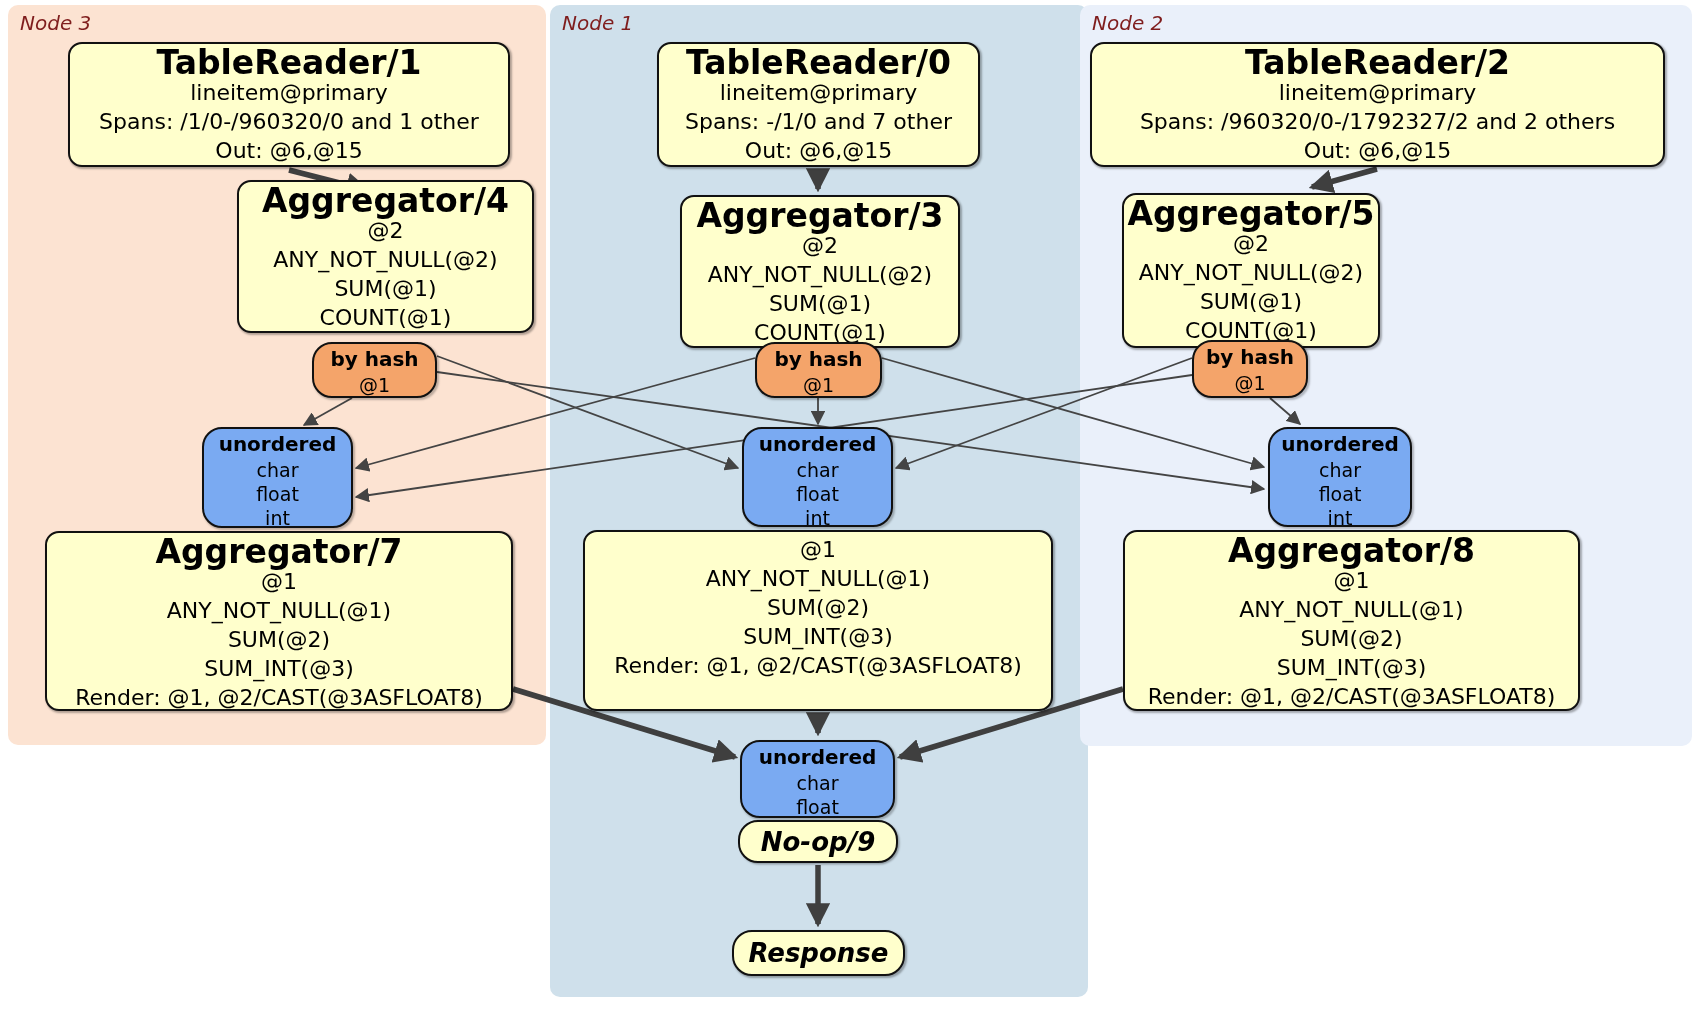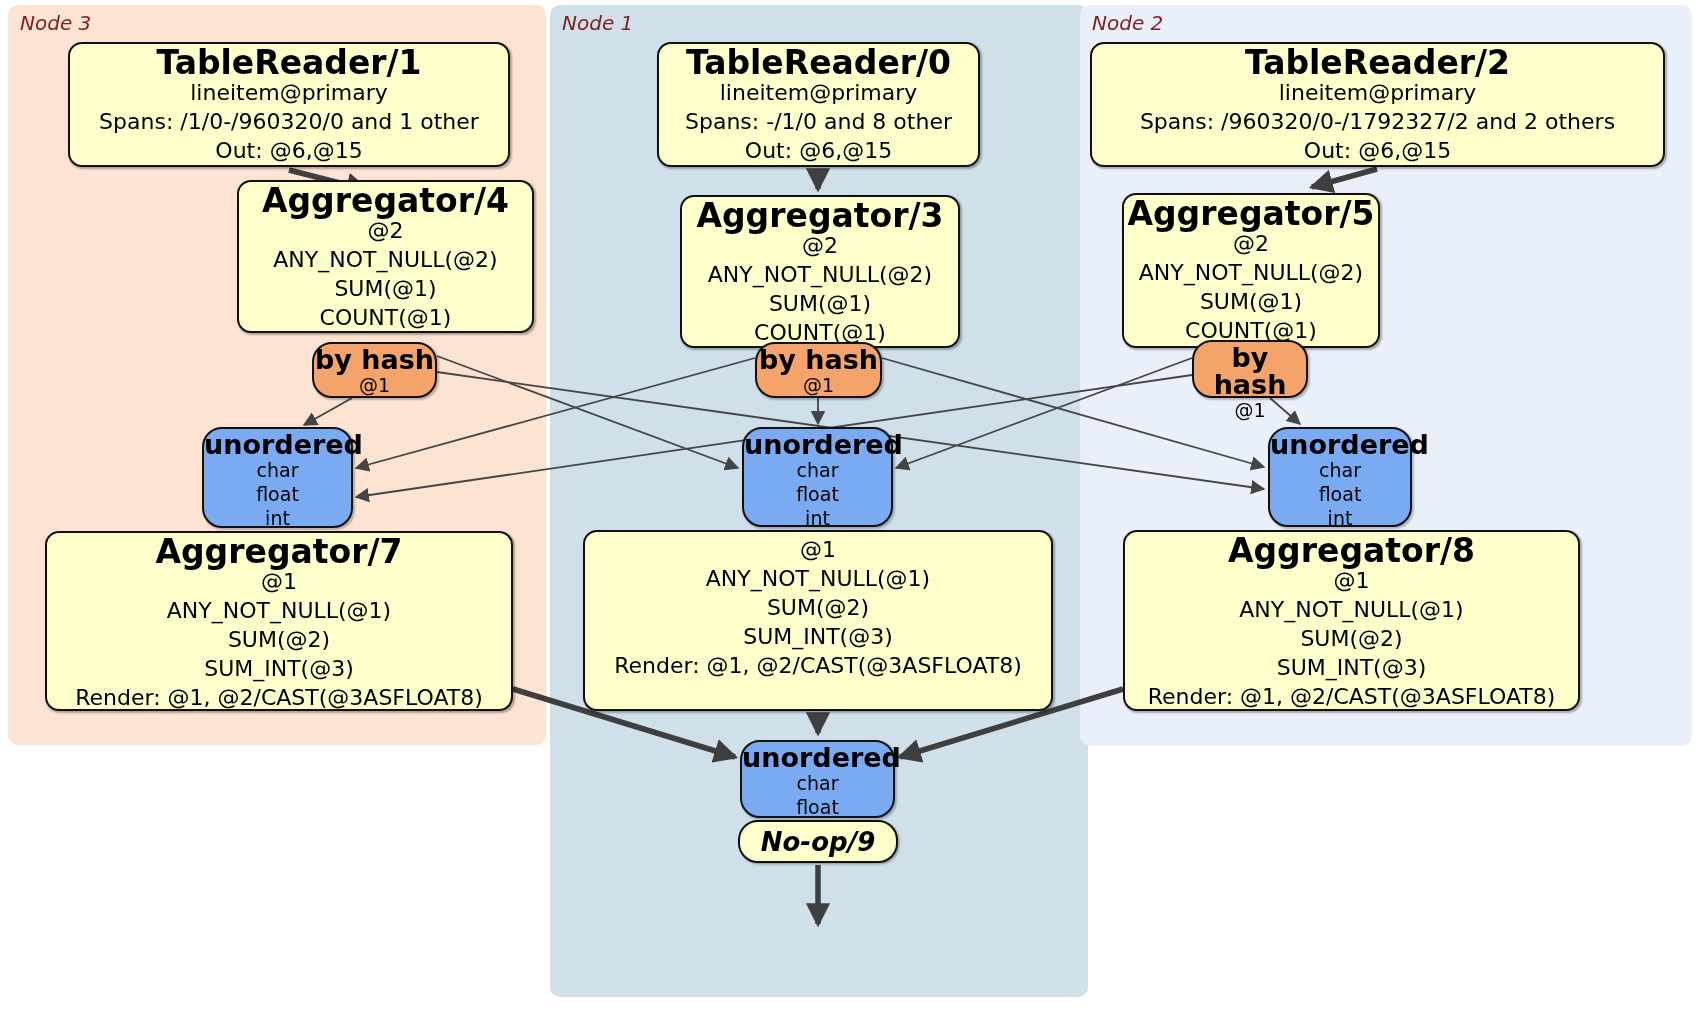--- a/index.html
+++ b/index.html
@@ -18,21 +18,21 @@
   }
   .box .title{font-weight:bold;font-size:33px;line-height:31px;white-space:nowrap;}
   .box .line{font-size:22px;line-height:29px;white-space:nowrap;}
   .router,.sync{
     position:absolute;z-index:5;box-sizing:border-box;text-align:center;
     border:2px solid var(--border,#111);border-radius:20px;
     box-shadow:1.5px 1.5px 2px rgba(0,0,0,.25);padding-top:2px;
   }
   .router{background:var(--router-bg,#f4a46a);}
   .sync{background:var(--sync-bg,#7aaaf2);}
-  .router .title,.sync .title{font-weight:bold;font-size:27px;line-height:27px;}
+  .router .title,.sync .title{font-weight:bold;font-size:20px;line-height:27px;}
   .router .line,.sync .line{font-size:19px;line-height:24px;}
   .smallbox{
     position:absolute;z-index:5;box-sizing:border-box;display:flex;
     align-items:center;justify-content:center;
     background:var(--processor-bg,#ffffcc);border:2px solid var(--border,#111);
     border-radius:20px;box-shadow:1.5px 1.5px 2px rgba(0,0,0,.3);font-style:italic;
   }
   .smallbox .title{font-weight:bold;font-size:26px;}
 </style>
 </head>
@@ -81,21 +81,21 @@
 
   <div class="box" style="left:68px;top:42px;width:442px;height:125px;">
     <div class="title">TableReader/1</div>
     <div class="line">lineitem@primary</div>
     <div class="line">Spans: /1/0-/960320/0 and 1 other</div>
     <div class="line">Out: @6,@15</div>
   </div>
   <div class="box" style="left:657px;top:42px;width:323px;height:125px;">
     <div class="title">TableReader/0</div>
     <div class="line">lineitem@primary</div>
-    <div class="line">Spans: -/1/0 and 8 other</div>
+    <div class="line">Spans: -/1/0 and 7 other</div>
     <div class="line">Out: @6,@15</div>
   </div>
   <div class="box" style="left:1090px;top:42px;width:575px;height:125px;">
     <div class="title">TableReader/2</div>
     <div class="line">lineitem@primary</div>
     <div class="line">Spans: /960320/0-/1792327/2 and 2 others</div>
     <div class="line">Out: @6,@15</div>
   </div>
 
   <div class="box" style="left:237px;top:180px;width:297px;height:153px;">
@@ -177,14 +177,17 @@
   </div>
 
   <div class="sync" style="left:740px;top:740px;width:155px;height:78px;">
     <div class="title">unordered</div>
     <div class="line">char</div>
     <div class="line">float</div>
   </div>
   <div class="smallbox" style="left:738px;top:820px;width:160px;height:43px;">
     <div class="title">No-op/9</div>
   </div>
+  <div class="smallbox" style="left:732px;top:930px;width:173px;height:46px;">
+    <div class="title">Response</div>
+  </div>
 
 </div>
 
 </body></html>

